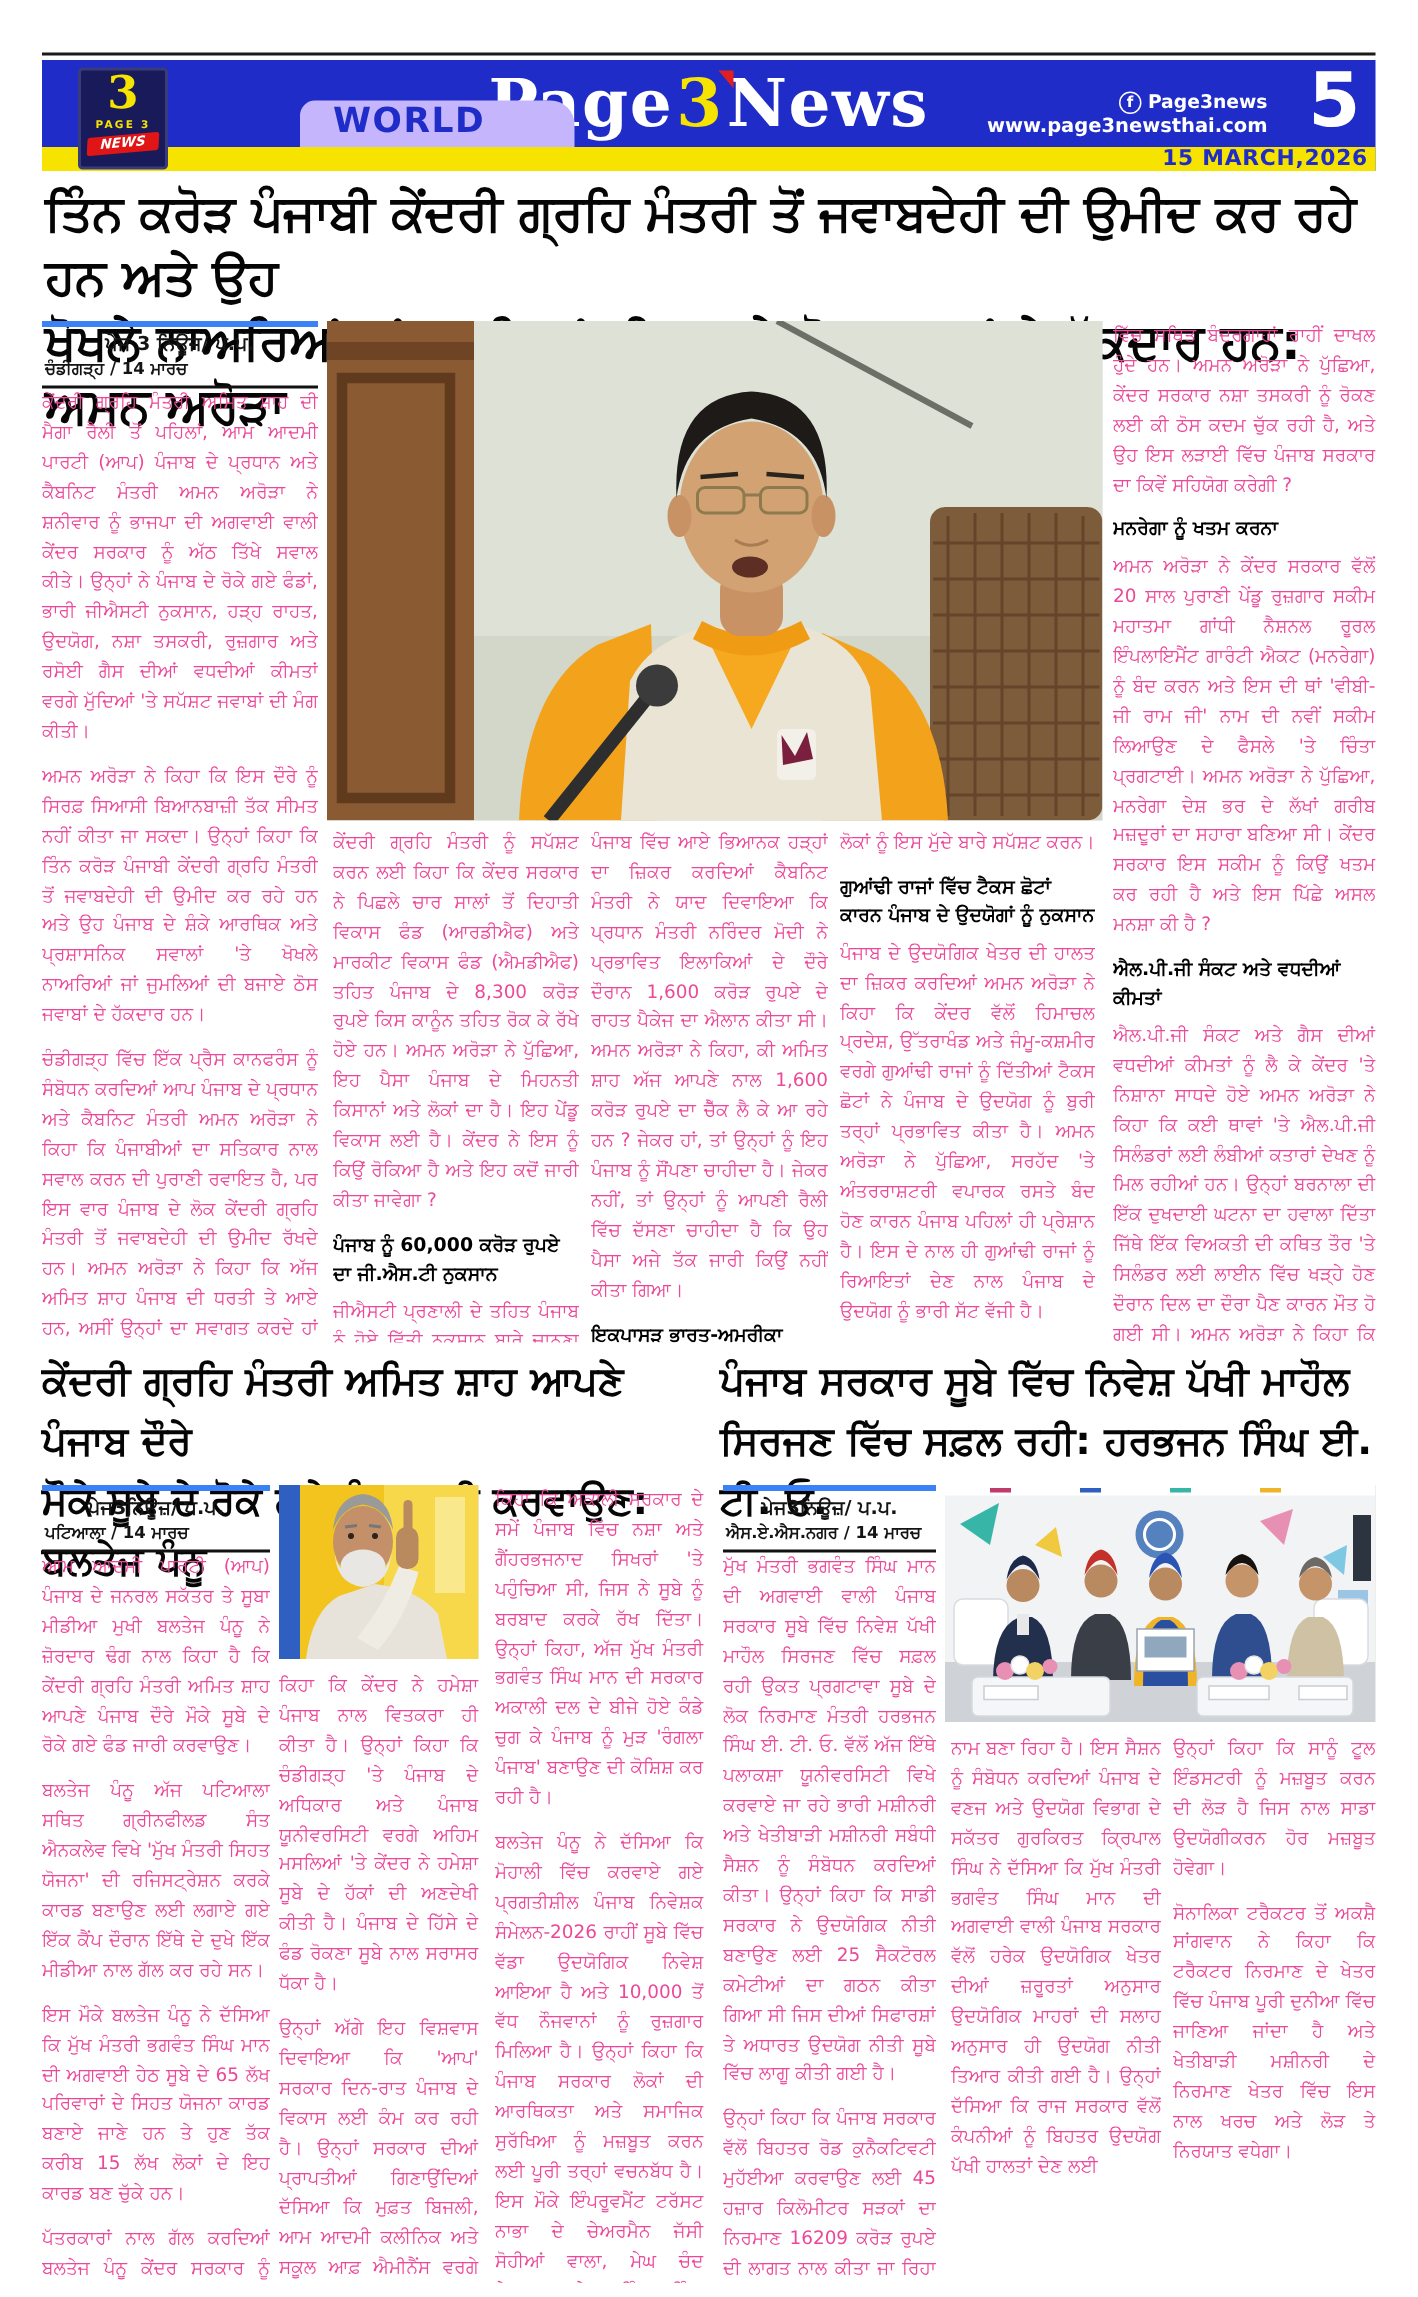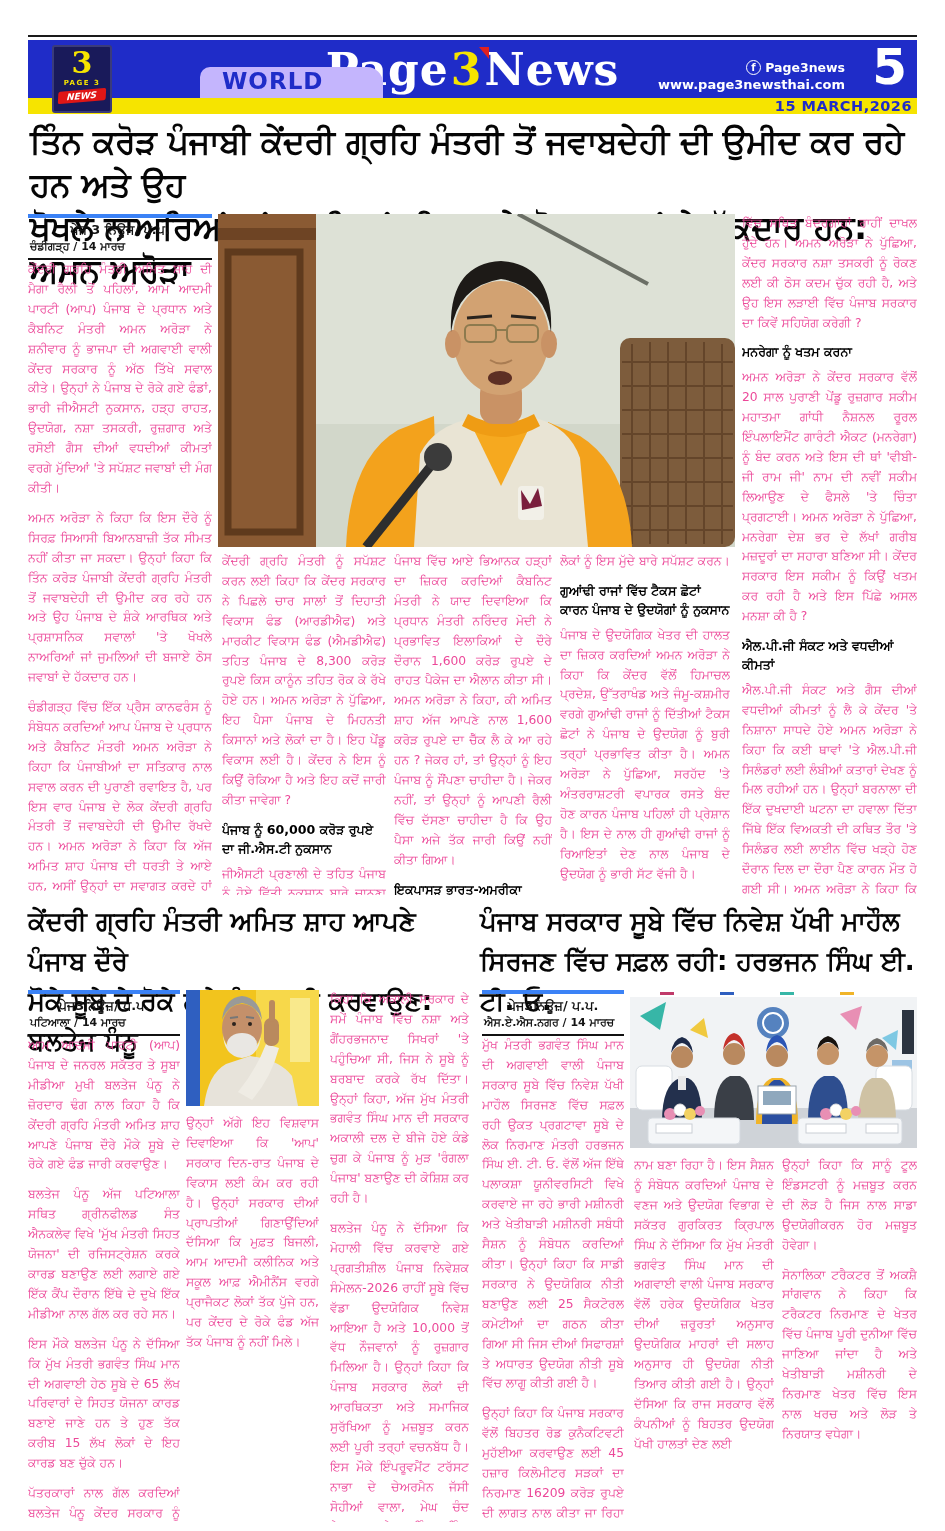--- a/index.html
+++ b/index.html
@@ -237,20 +237,21 @@
       <ellipse cx="56" cy="54" rx="15" ry="11" fill="#e9e7e3"></ellipse>
       <circle cx="48" cy="34" r="2" fill="#2c241e"></circle>
       <circle cx="64" cy="34" r="2" fill="#2c241e"></circle>
       <line x1="44" y1="28" x2="52" y2="27" stroke="#777" stroke-width="2"></line>
       <line x1="60" y1="27" x2="68" y2="28" stroke="#777" stroke-width="2"></line>
     </svg>
   </div>
 
   <div class="col pat-col2">
     <div>
+        <p class="bp">ਕਿਹਾ ਕਿ ਕੇਂਦਰ ਨੇ ਹਮੇਸ਼ਾ ਪੰਜਾਬ ਨਾਲ ਵਿਤਕਰਾ ਹੀ ਕੀਤਾ ਹੈ। ਉਨ੍ਹਾਂ ਕਿਹਾ ਕਿ ਚੰਡੀਗੜ੍ਹ 'ਤੇ ਪੰਜਾਬ ਦੇ ਅਧਿਕਾਰ ਅਤੇ ਪੰਜਾਬ ਯੂਨੀਵਰਸਿਟੀ ਵਰਗੇ ਅਹਿਮ ਮਸਲਿਆਂ 'ਤੇ ਕੇਂਦਰ ਨੇ ਹਮੇਸ਼ਾ ਸੂਬੇ ਦੇ ਹੱਕਾਂ ਦੀ ਅਣਦੇਖੀ ਕੀਤੀ ਹੈ। ਪੰਜਾਬ ਦੇ ਹਿੱਸੇ ਦੇ ਫੰਡ ਰੋਕਣਾ ਸੂਬੇ ਨਾਲ ਸਰਾਸਰ ਧੱਕਾ ਹੈ।</p>
         <p class="bp">ਉਨ੍ਹਾਂ ਅੱਗੇ ਇਹ ਵਿਸ਼ਵਾਸ ਦਿਵਾਇਆ ਕਿ 'ਆਪ' ਸਰਕਾਰ ਦਿਨ-ਰਾਤ ਪੰਜਾਬ ਦੇ ਵਿਕਾਸ ਲਈ ਕੰਮ ਕਰ ਰਹੀ ਹੈ। ਉਨ੍ਹਾਂ ਸਰਕਾਰ ਦੀਆਂ ਪ੍ਰਾਪਤੀਆਂ ਗਿਣਾਉਂਦਿਆਂ ਦੱਸਿਆ ਕਿ ਮੁਫ਼ਤ ਬਿਜਲੀ, ਆਮ ਆਦਮੀ ਕਲੀਨਿਕ ਅਤੇ ਸਕੂਲ ਆਫ਼ ਐਮੀਨੈਂਸ ਵਰਗੇ ਪ੍ਰਾਜੈਕਟ ਲੋਕਾਂ ਤੱਕ ਪੁੱਜੇ ਹਨ, ਪਰ ਕੇਂਦਰ ਦੇ ਰੋਕੇ ਫੰਡ ਅੱਜ ਤੱਕ ਪੰਜਾਬ ਨੂੰ ਨਹੀਂ ਮਿਲੇ।</p>
       </div>
   </div>
   <div class="col pat-col3">
     <div>
         <p class="bp">ਕਿਹਾ ਕਿ ਅਕਾਲੀ ਸਰਕਾਰ ਦੇ ਸਮੇਂ ਪੰਜਾਬ ਵਿੱਚ ਨਸ਼ਾ ਅਤੇ ਗੈਂਹਰਭਜਨਾਦ ਸਿਖਰਾਂ 'ਤੇ ਪਹੁੰਚਿਆ ਸੀ, ਜਿਸ ਨੇ ਸੂਬੇ ਨੂੰ ਬਰਬਾਦ ਕਰਕੇ ਰੱਖ ਦਿੱਤਾ। ਉਨ੍ਹਾਂ ਕਿਹਾ, ਅੱਜ ਮੁੱਖ ਮੰਤਰੀ ਭਗਵੰਤ ਸਿੰਘ ਮਾਨ ਦੀ ਸਰਕਾਰ ਅਕਾਲੀ ਦਲ ਦੇ ਬੀਜੇ ਹੋਏ ਕੰਡੇ ਚੁਗ ਕੇ ਪੰਜਾਬ ਨੂੰ ਮੁੜ 'ਰੰਗਲਾ ਪੰਜਾਬ' ਬਣਾਉਣ ਦੀ ਕੋਸ਼ਿਸ਼ ਕਰ ਰਹੀ ਹੈ।</p>
         <p class="bp">ਬਲਤੇਜ ਪੰਨੂ ਨੇ ਦੱਸਿਆ ਕਿ ਮੋਹਾਲੀ ਵਿੱਚ ਕਰਵਾਏ ਗਏ ਪ੍ਰਗਤੀਸ਼ੀਲ ਪੰਜਾਬ ਨਿਵੇਸ਼ਕ ਸੰਮੇਲਨ-2026 ਰਾਹੀਂ ਸੂਬੇ ਵਿੱਚ ਵੱਡਾ ਉਦਯੋਗਿਕ ਨਿਵੇਸ਼ ਆਇਆ ਹੈ ਅਤੇ 10,000 ਤੋਂ ਵੱਧ ਨੌਜਵਾਨਾਂ ਨੂੰ ਰੁਜ਼ਗਾਰ ਮਿਲਿਆ ਹੈ। ਉਨ੍ਹਾਂ ਕਿਹਾ ਕਿ ਪੰਜਾਬ ਸਰਕਾਰ ਲੋਕਾਂ ਦੀ ਆਰਥਿਕਤਾ ਅਤੇ ਸਮਾਜਿਕ ਸੁਰੱਖਿਆ ਨੂੰ ਮਜ਼ਬੂਤ ਕਰਨ ਲਈ ਪੂਰੀ ਤਰ੍ਹਾਂ ਵਚਨਬੱਧ ਹੈ। ਇਸ ਮੌਕੇ ਇੰਪਰੂਵਮੈਂਟ ਟਰੱਸਟ ਨਾਭਾ ਦੇ ਚੇਅਰਮੈਨ ਜੱਸੀ ਸੋਹੀਆਂ ਵਾਲਾ, ਮੇਘ ਚੰਦ ਸ਼ੇਰਮਾਜਰਾ ਤੇ ਗੁਰਵਿੰਦਰ ਸਿੰਘ ਸਮੇਤ ਹੋਰ ਅਹੁਦੇਦਾਰ ਵੀ ਮੌਜੂਦ ਸਨ।</p>
       </div>
   </div>
 

